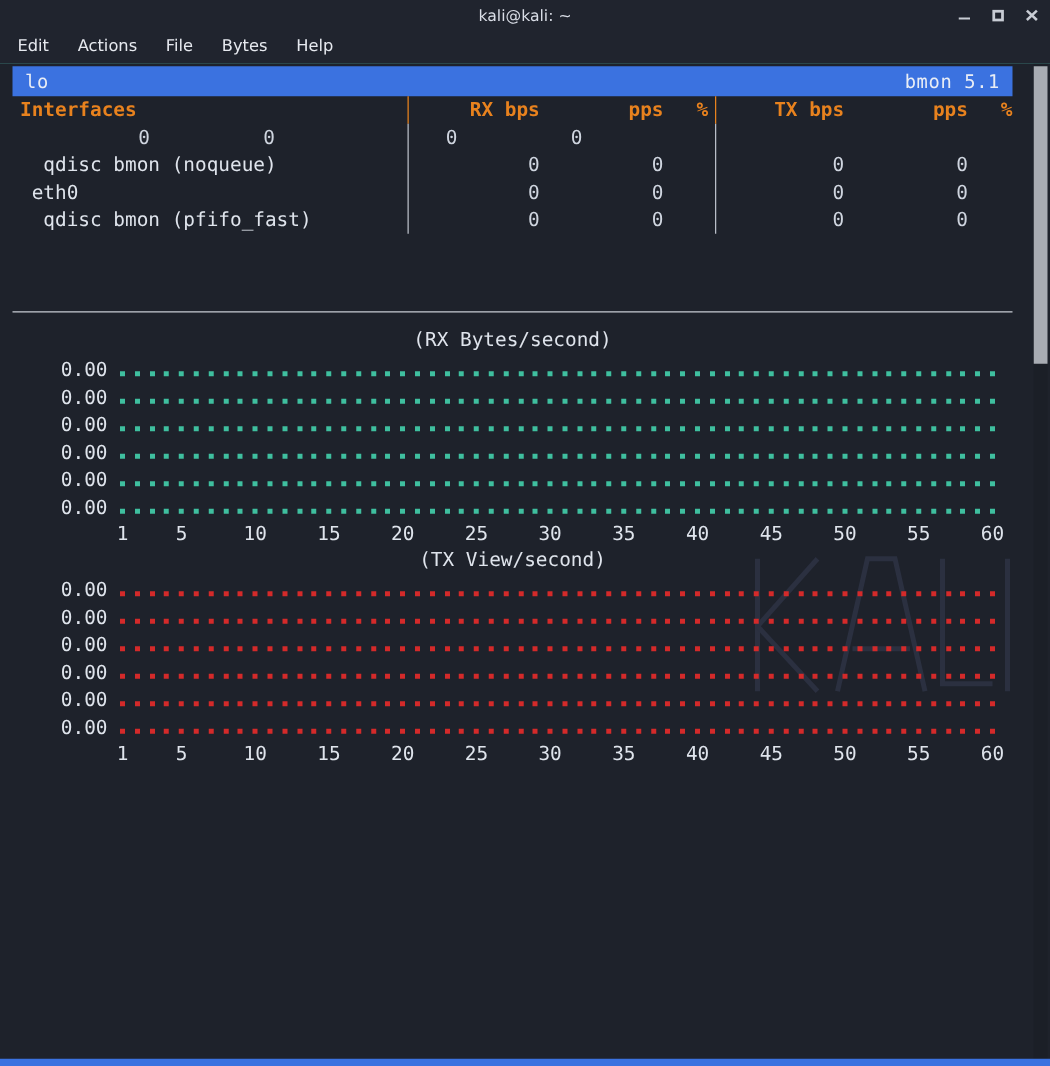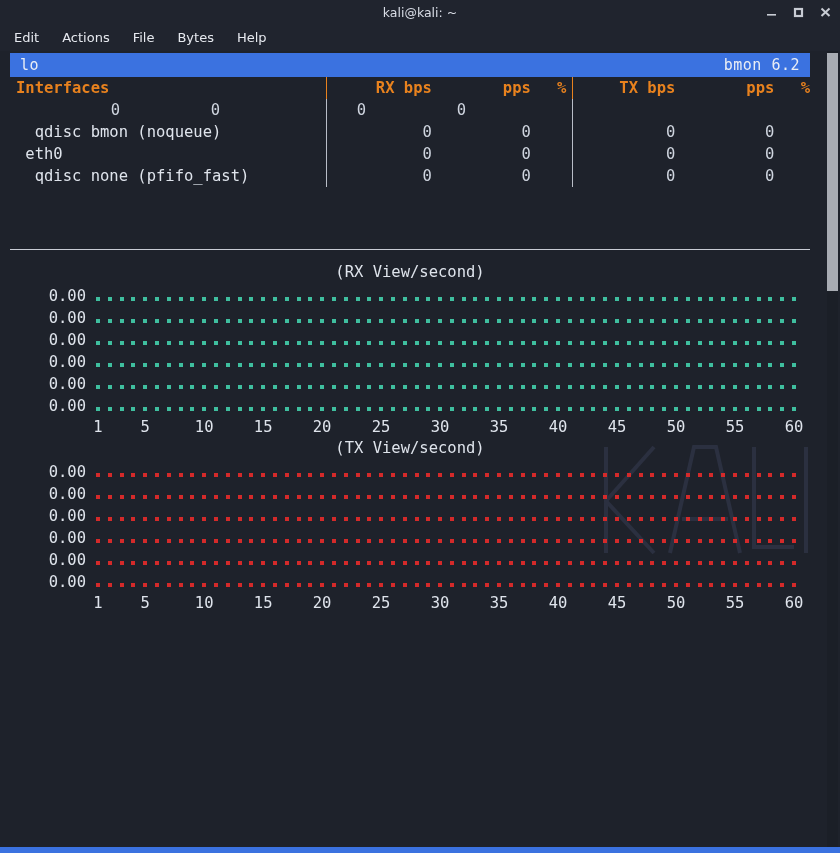--- a/index.html
+++ b/index.html
@@ -313,21 +313,21 @@
           <path d="M72 110 L96 4 L118 4 L142 110"></path>
           <path d="M84 76 L130 76"></path>
           <path d="M156 4 L156 104 L196 104"></path>
           <path d="M208 4 L208 110"></path>
         </g>
       </svg>
     </div>
 
     <div class="banner">
       <span class="banner-left">lo</span>
-      <span class="banner-right">bmon 6.2</span>
+      <span class="banner-right">bmon 5.1</span>
     </div>
 
     <div class="iftable">
 
       <div class="ifrow hdr">
         <span class="col-if">Interfaces</span>
         <span class="col-rxbps">RX bps</span>
         <span class="col-rxpps">pps</span>
         <span class="col-rxpct">%</span>
         <span class="col-txbps">TX bps</span>
@@ -356,39 +356,39 @@
           <div class="ifrow">
             <span class="col-if ifname"><span style="white-space: pre;"> eth0</span></span>
             <span class="col-rxbps cell-val">0</span>
             <span class="col-rxpps cell-val">0</span>
             <span class="col-rxpct cell-val"></span>
             <span class="col-txbps cell-val">0</span>
             <span class="col-txpps cell-val">0</span>
             <span class="col-txpct cell-val"></span>
           </div>
           <div class="ifrow">
-            <span class="col-if ifname"><span style="white-space: pre;">  qdisc none (pfifo_fast)</span></span>
+            <span class="col-if ifname"><span style="white-space: pre;">  qdisc bmon (pfifo_fast)</span></span>
             <span class="col-rxbps cell-val">0</span>
             <span class="col-rxpps cell-val">0</span>
             <span class="col-rxpct cell-val"></span>
             <span class="col-txbps cell-val">0</span>
             <span class="col-txpps cell-val">0</span>
             <span class="col-txpct cell-val"></span>
           </div>
         </div>
 
       <div class="vsep vsep-hdr" style="left:316px; height:22px;"></div>
       <div class="vsep vsep-hdr" style="left:562px; height:22px;"></div>
       <div class="vsep vsep-body" style="left:316px; top:22px; height:88px;"></div>
       <div class="vsep vsep-body" style="left:562px; top:22px; height:88px;"></div>
     </div>
 
     <div class="hrule" style="top:198px;"></div>
 
-    <div class="graph-title" style="top:212px;">(RX View/second)</div>
+    <div class="graph-title" style="top:212px;">(RX Bytes/second)</div>
     <div class="graph" id="rx-graph" style="top:234px;">
         <div class="grow">
           <span class="ylabel">0.00</span>
           <span class="dots dots-rx">
             <i style="left: 0px;"></i>
             <i style="left: 11.7966px;"></i>
             <i style="left: 23.5932px;"></i>
             <i style="left: 35.3898px;"></i>
             <i style="left: 47.1864px;"></i>
             <i style="left: 58.9831px;"></i>

